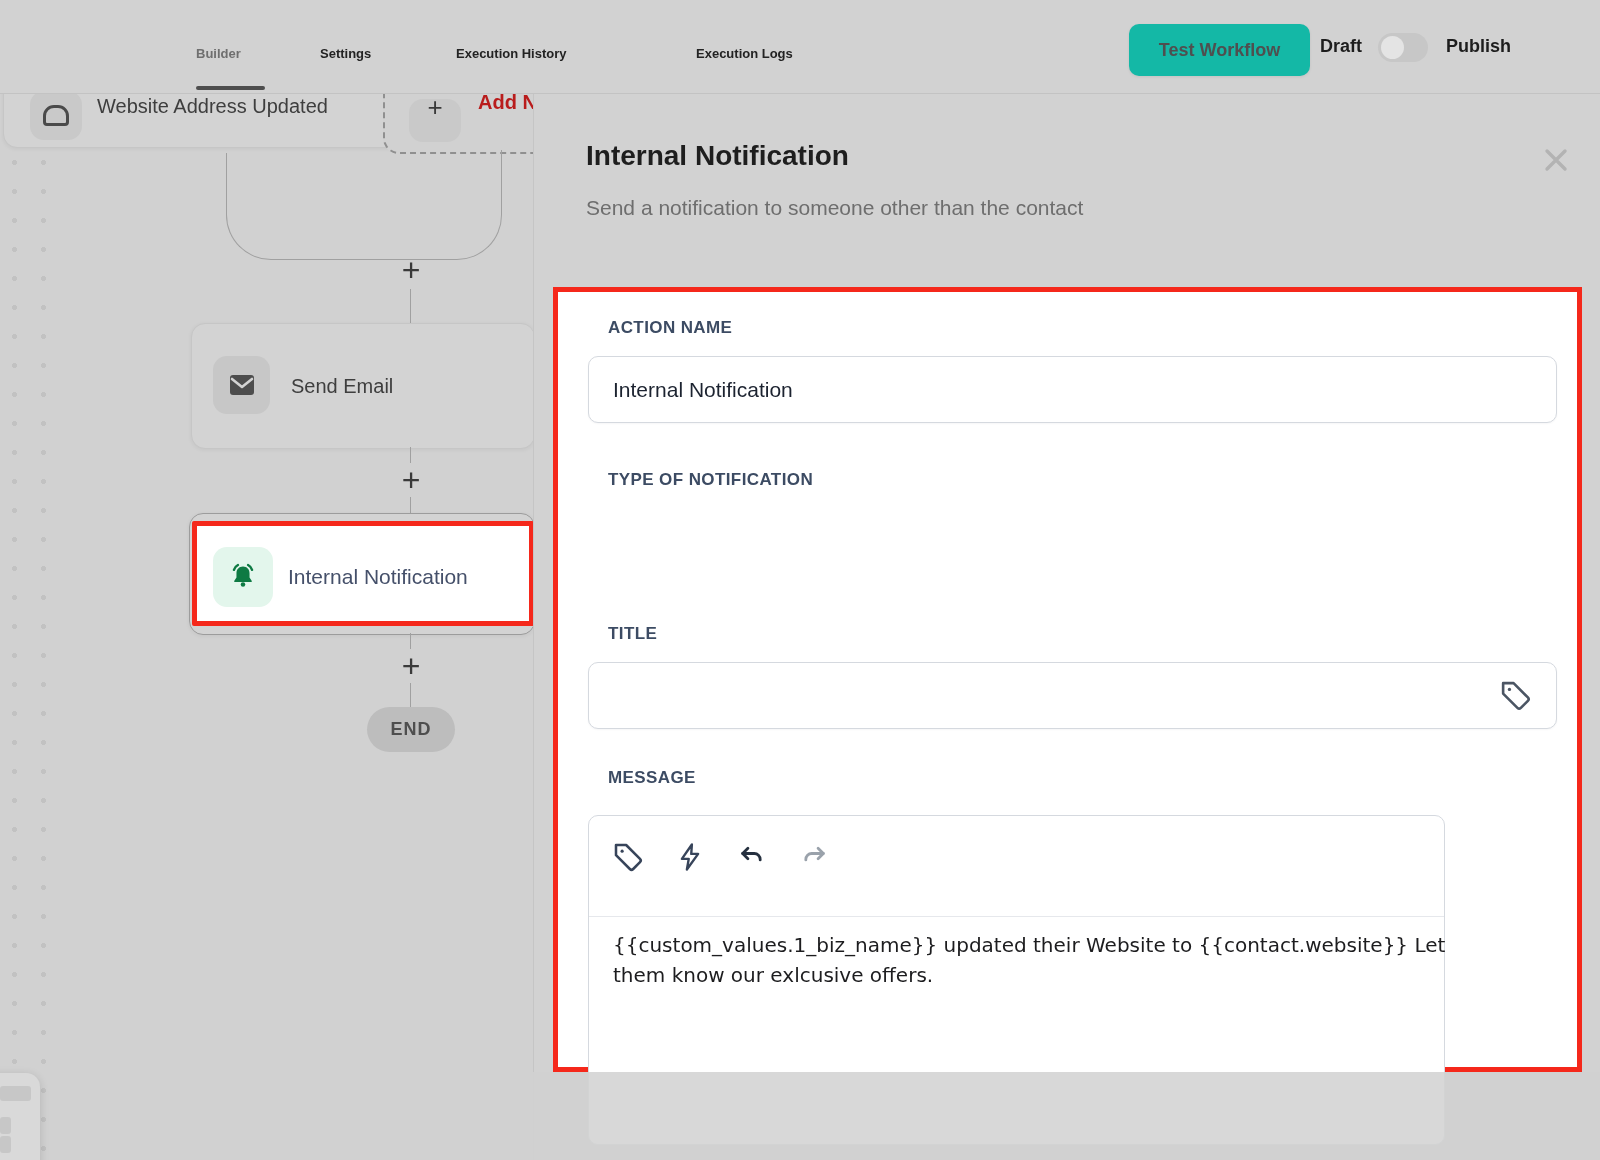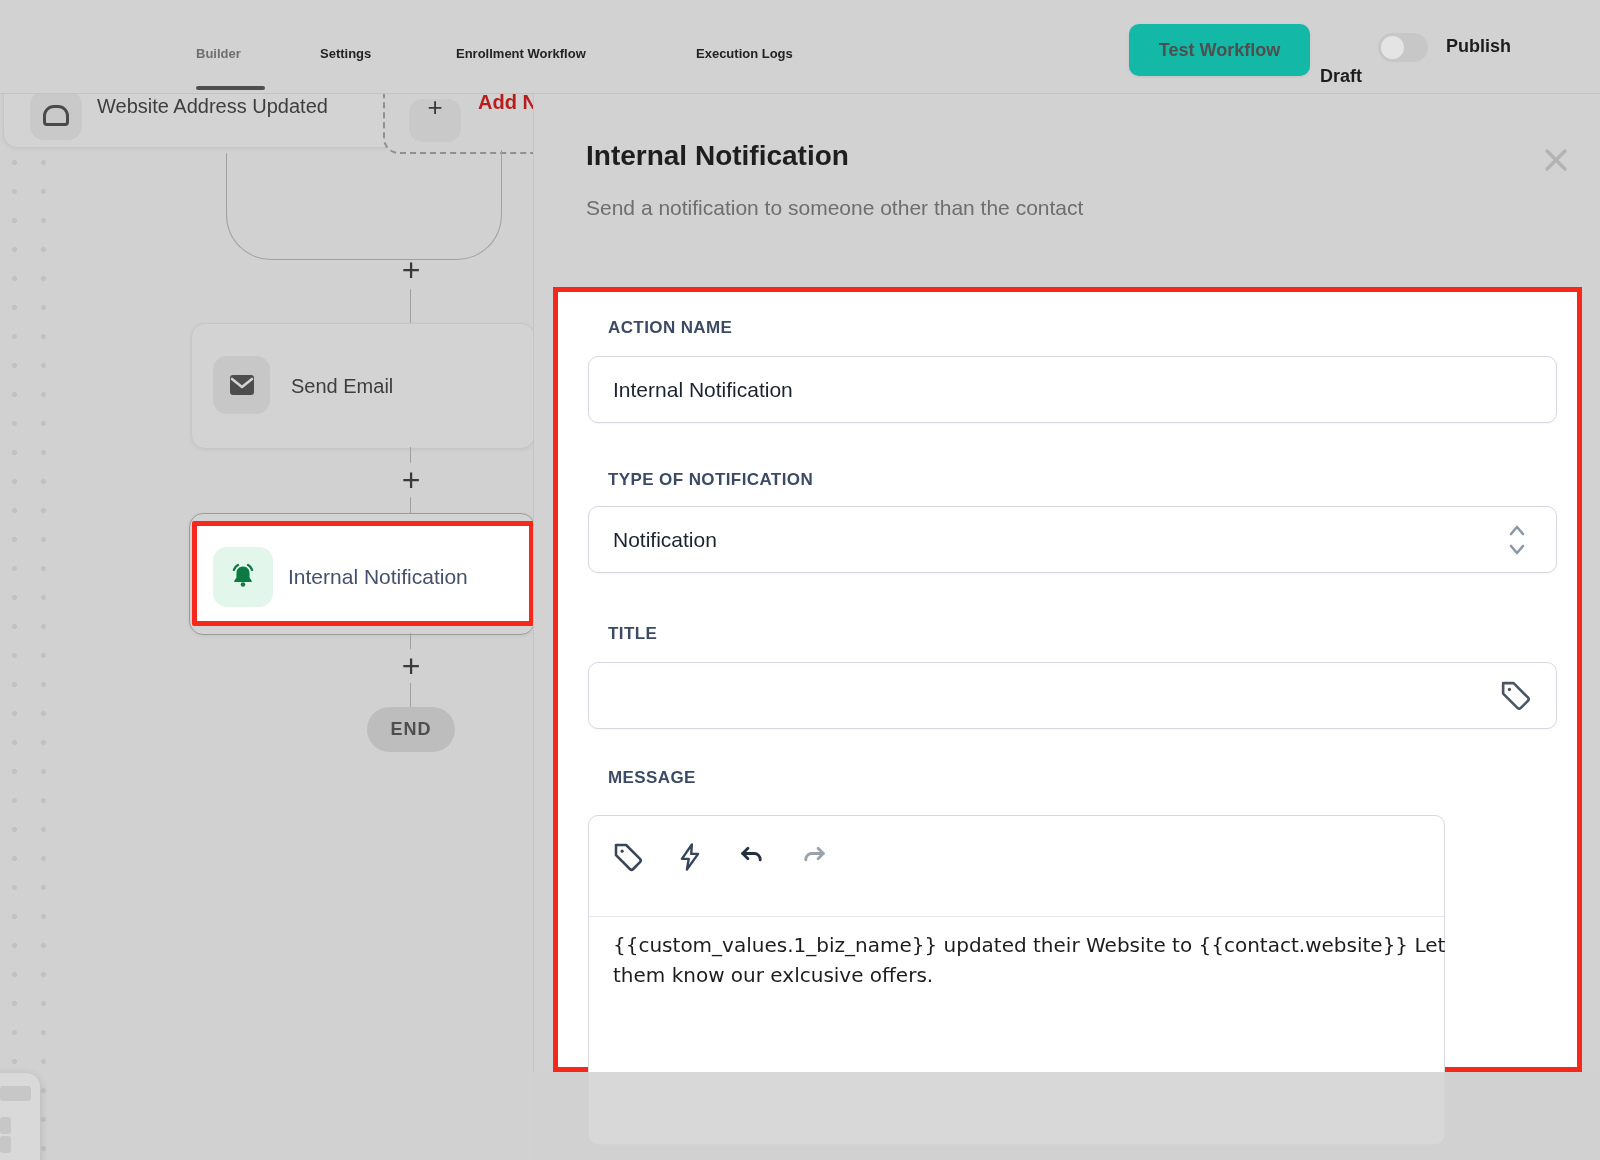--- a/index.html
+++ b/index.html
@@ -12,21 +12,21 @@
   .abs{position:absolute;}
 
   
   .header{left:0;top:0;width:1600px;height:93px;background:#d2d2d2;border-bottom:1px solid #c3c3c3;z-index:5;}
   .tab{top:38px;font-size:13px;color:#232323;font-weight:700;cursor:default;margin-top:8px;}
   .tab.active{color:#6f6f6f;font-weight:600;}
   .tab-underline{left:196px;top:86px;width:69px;height:4px;background:#4e4e4e;border-radius:2px;}
   .btn-test{left:1129px;top:24px;width:181px;height:52px;background:#14b8a6;border-radius:10px;
     box-shadow:0 1px 3px rgba(0,0,0,.08);display:flex;align-items:center;justify-content:center;
     font-size:18px;font-weight:600;color:#4f4f4f;}
-  .lbl-draft{left:1320px;top:36px;font-size:18px;font-weight:700;color:#1d1d1d;margin-top:30px;}
+  .lbl-draft{left:1320px;top:36px;font-size:18px;font-weight:700;color:#1d1d1d;}
   .toggle{left:1378px;top:33px;width:50px;height:29px;background:#c7c7c7;border-radius:15px;}
   .knob{left:3px;top:3px;width:23px;height:23px;background:#e4e4e4;border-radius:50%;position:absolute;}
   .lbl-publish{left:1446px;top:36px;font-size:18px;font-weight:700;color:#1d1d1d;}
 
   
   .canvas{left:0;top:93px;width:533px;height:1067px;overflow:hidden;background:#d1d1d1;}
   .dots{left:0;top:55px;width:58px;height:1012px;
     background-image:radial-gradient(#c2c2c2 2.5px, transparent 2.8px);
     background-size:29px 29px;}
   .node{background:#d3d3d3;border:1px solid #c6c6c6;border-radius:14px;box-shadow:0 1px 4px rgba(0,0,0,.06);}
@@ -62,21 +62,21 @@
     font-family:"DejaVu Sans", sans-serif;font-size:20px;line-height:30px;color:#1d1d1f;}
 
   .dim-overlay{left:533px;top:1072px;width:1067px;height:88px;background:rgba(209,209,209,.85);z-index:40;}
 </style>
 </head>
 <body>
 
 <div class="abs header">
   <div class="abs tab active" style="left:196px;">Builder</div>
   <div class="abs tab" style="left:320px;">Settings</div>
-  <div class="abs tab" style="left:456px;">Enrollment Workflow</div>
+  <div class="abs tab" style="left:456px;">Execution History</div>
   <div class="abs tab" style="left:696px;">Execution Logs</div>
   <div class="abs tab-underline"></div>
 
   <div class="abs btn-test">Test Workflow</div>
   <div class="abs lbl-draft">Draft</div>
   <div class="abs toggle">
       <div class="knob"></div>
     </div>
   <div class="abs lbl-publish">Publish</div>
 </div>
@@ -149,27 +149,20 @@
   </div>
 
   <div class="abs hl" style="left:19px;top:287px;width:1029px;height:785px;"></div>
 
   <div class="abs form-label" style="top:318px;">ACTION NAME</div>
   <div class="abs field" style="top:356px;">
     <div class="field-text">Internal Notification</div>
   </div>
 
   <div class="abs form-label" style="top:470px;">TYPE OF NOTIFICATION</div>
-  <div class="abs field" style="top:506px;">
-    <div class="field-text">Notification</div>
-    <svg style="position:absolute;right:28px;top:15px;" width="22" height="36" viewBox="0 0 22 36">
-      <polyline points="5,12 11,5 17,12" fill="none" stroke="#8d97a5" stroke-width="2.6" stroke-linecap="round" stroke-linejoin="round"></polyline>
-      <polyline points="5,24 11,31 17,24" fill="none" stroke="#8d97a5" stroke-width="2.6" stroke-linecap="round" stroke-linejoin="round"></polyline>
-    </svg>
-  </div>
 
   <div class="abs form-label" style="top:624px;">TITLE</div>
   <div class="abs field" style="top:662px;">
     <svg style="position:absolute;right:24px;top:16px;" width="33" height="33" viewBox="0 0 24 24">
       <path d="M3 3 h7.6 L21 13.4 a1.8 1.8 0 0 1 0 2.5 L15.9 21 a1.8 1.8 0 0 1-2.5 0 L3 10.6 z" fill="none" stroke="#4b5563" stroke-width="1.9" stroke-linejoin="round"></path>
       <circle cx="7.6" cy="7.6" r="1.2" fill="#4b5563"></circle>
     </svg>
   </div>
 
   <div class="abs form-label" style="top:768px;">MESSAGE</div>

